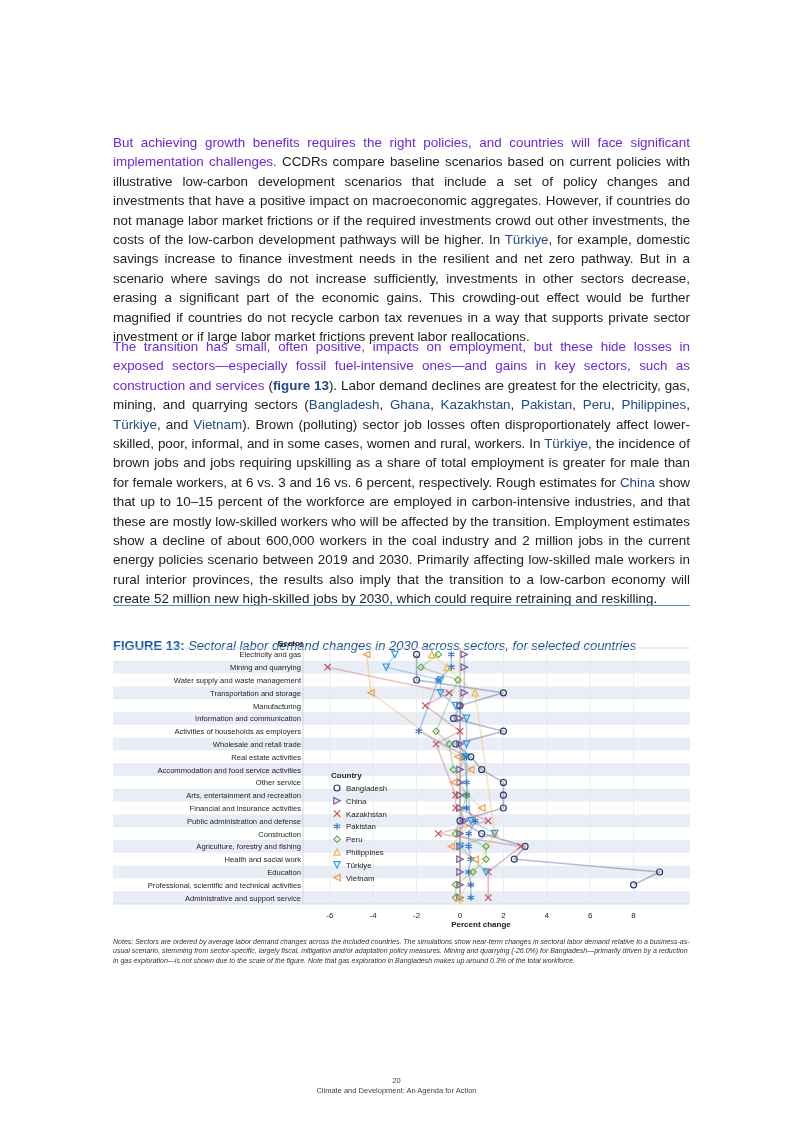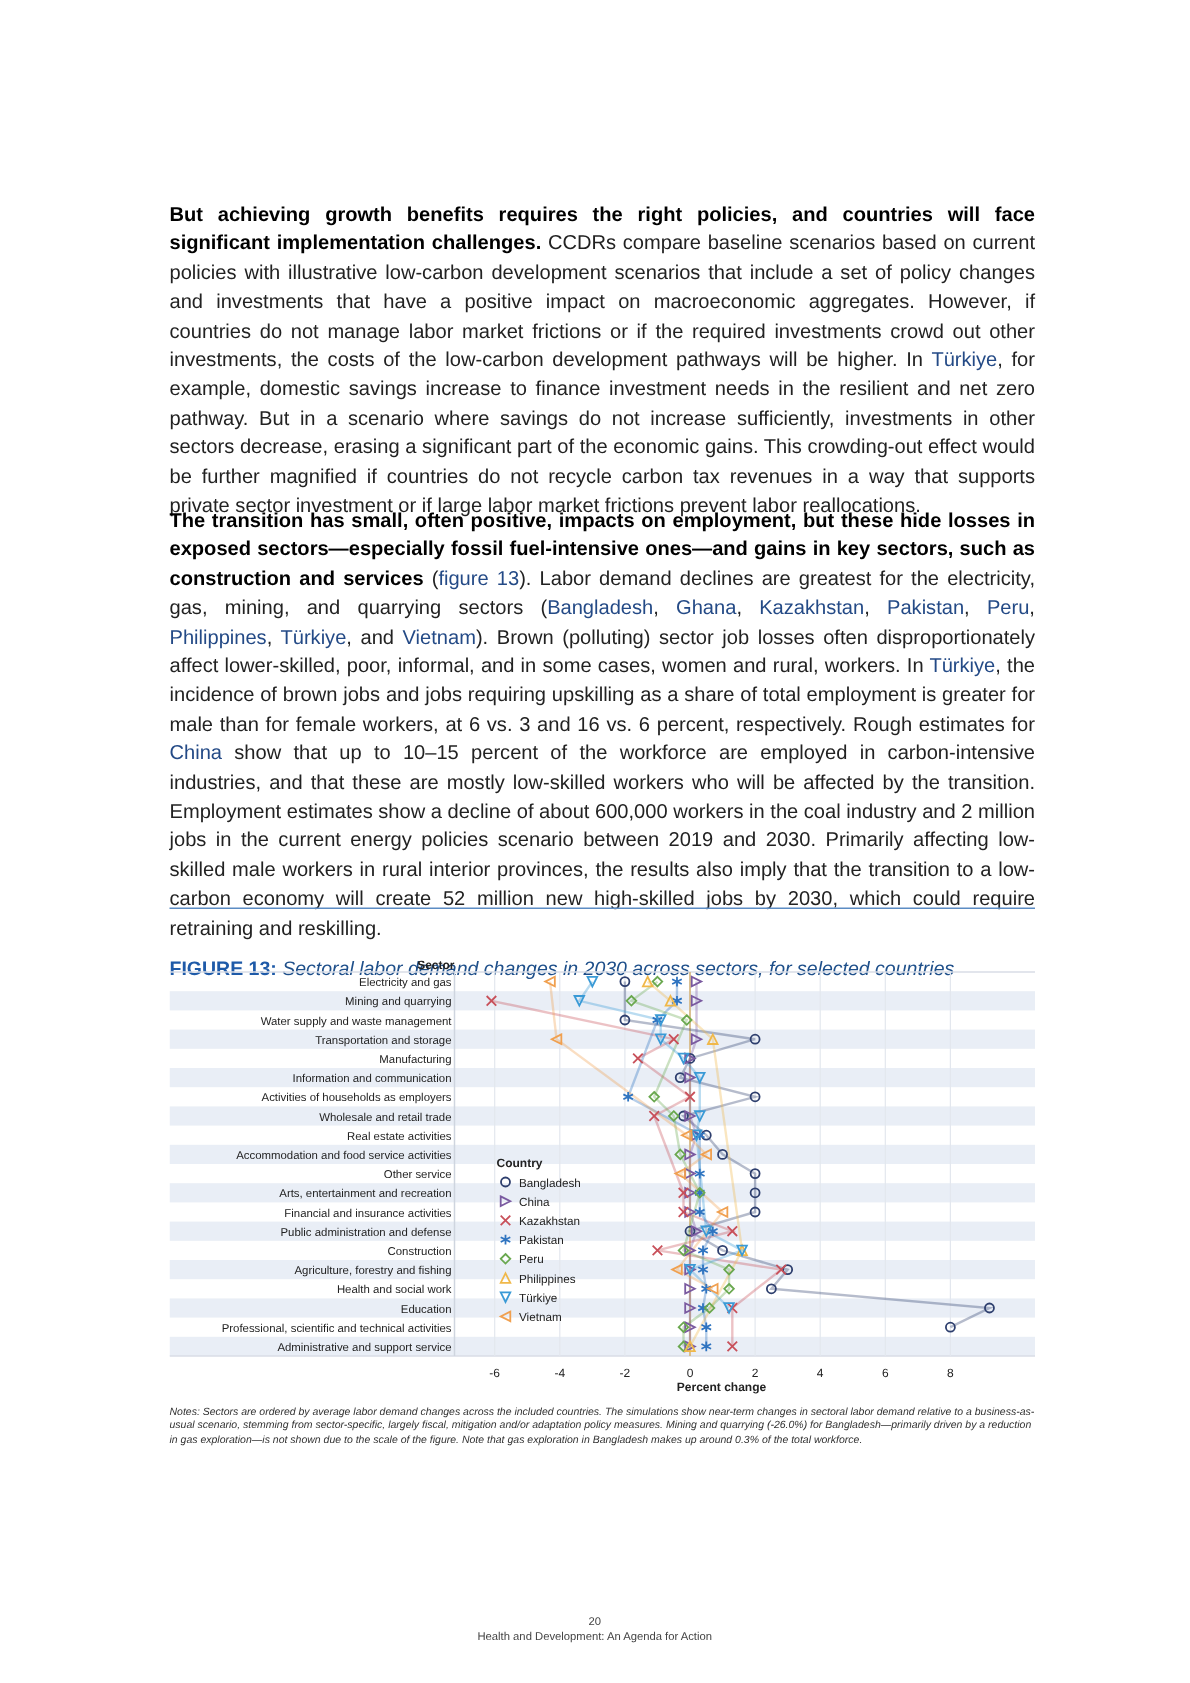--- a/index.html
+++ b/index.html
@@ -1,19 +1,19 @@
 <!DOCTYPE html>
 <html><head>
 <meta charset="utf-8">
 <style>
   html,body{margin:0;padding:0;background:#fff;}
   body{width:793px;height:1122px;position:relative;font-family:"Liberation Sans",sans-serif;color:#222;}
   .para{position:absolute;left:113px;width:577px;font-size:13.4px;line-height:19.4px;text-align:justify;color:#222;}
-  .para b{font-weight:bold;color:#000000;}
-  .link{color:#244a86;font-weight:normal;}
+  .para b{font-weight:normal;color:#6d28d9;}
+  .link{color:#244a86;font-weight:bold;}
   .ctry{color:#244a86;}
   #p1{top:133px;}
   #p2{top:337px;}
   .fig-sep{position:absolute;left:113px;top:605px;width:577px;height:1px;background:#5c8cc4;}
   .fig-title{position:absolute;left:113px;top:638px;font-size:13px;}
   .fig-title .lab{color:#1e5aa8;font-weight:bold;}
   .fig-title .ttl{color:#1e4f8a;font-style:italic;}
   #chart{position:absolute;left:113px;top:634px;width:577px;height:300px;}
   .notes{position:absolute;left:113px;top:937px;width:577px;font-size:7px;line-height:9.3px;font-style:italic;color:#333;}
   .pageno{position:absolute;left:0;width:793px;top:1076px;text-align:center;font-size:7.5px;color:#444;}
@@ -227,13 +227,13 @@
       <polygon points="220.8,227.60000000000002 224,234 227.2,227.60000000000002" fill="none" stroke="#3a9ad6" stroke-width="1.2"></polygon>
       <text x="233" y="233.8" font-size="7.8" fill="#222">Türkiye</text>
       <polygon points="227.2,240.40000000000003 220.8,243.60000000000002 227.2,246.8" fill="none" stroke="#f0a050" stroke-width="1.2"></polygon>
       <text x="233" y="246.60000000000002" font-size="7.8" fill="#222">Vietnam</text>
     </g>
 </svg>
 
 <div class="notes">Notes: Sectors are ordered by average labor demand changes across the included countries. The simulations show near-term changes in sectoral labor demand relative to a business-as-usual scenario, stemming from sector-specific, largely fiscal, mitigation and/or adaptation policy measures. Mining and quarrying (-26.0%) for Bangladesh—primarily driven by a reduction in gas exploration—is not shown due to the scale of the figure. Note that gas exploration in Bangladesh makes up around 0.3% of the total workforce.</div>
 
 <div class="pageno">20</div>
-<div class="footer">Health and Development: An Agenda for Action</div>
+<div class="footer">Climate and Development: An Agenda for Action</div>
 
 </body></html>

